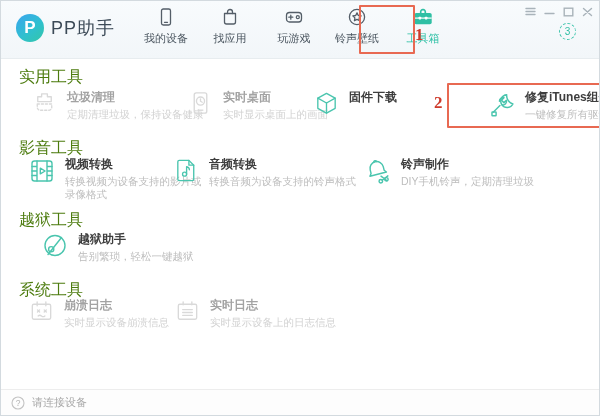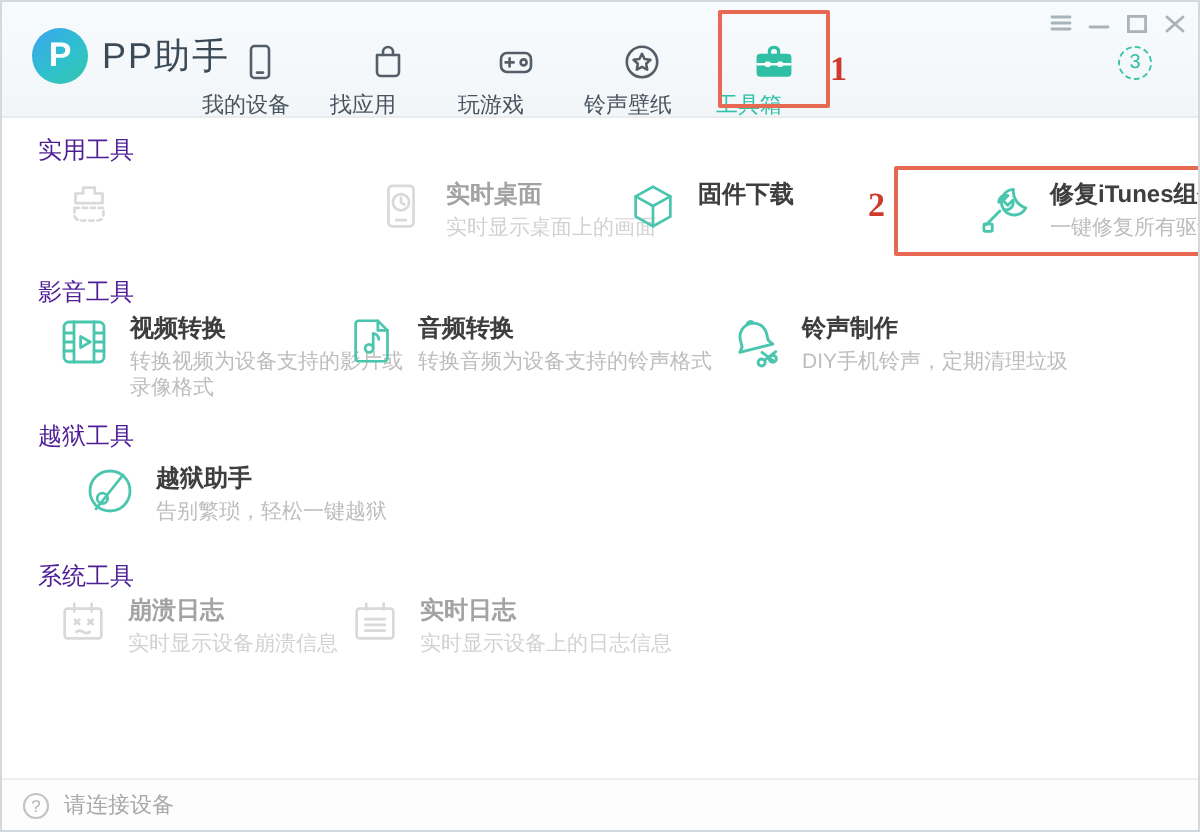--- a/index.html
+++ b/index.html
@@ -3,41 +3,41 @@
 <meta charset="utf-8">
 <style>
   html,body{margin:0;padding:0;background:#eef1f3;font-family:"Liberation Sans","DejaVu Sans",sans-serif;}
   .window{position:relative;width:600px;height:416px;background:#fff;border:1px solid #d3dadf;box-sizing:border-box;overflow:hidden;}
 
   
   .header{position:absolute;left:0;top:0;right:0;height:57px;background:linear-gradient(180deg,#f8fbfd,#f2f6f9);border-bottom:1px solid #e7ecef;}
   .logo{position:absolute;left:15px;top:13px;display:flex;align-items:center;gap:7px;}
   .logo-mark{width:28px;height:28px;border-radius:50%;background:linear-gradient(140deg,#3ba4ef,#2fc0cf 55%,#33c6a8);color:#fff;font-weight:bold;font-size:17px;display:flex;align-items:center;justify-content:center;}
   .logo-text{font-size:18px;color:#3c4a57;letter-spacing:1px;}
-  .tab{position:absolute;top:19px;width:58px;cursor:pointer;}
+  .tab{position:absolute;top:5px;width:58px;text-align:center;cursor:pointer;margin-left:36px;}
   .tab .nav-ic{height:22px;display:flex;align-items:center;justify-content:center;}
   .tab .nav-lb{margin-top:3px;font-size:11px;color:#49545e;white-space:nowrap;}
   .tab.active .nav-lb{color:#2fc0a6;}
   .t1{left:100px}.t2{left:164px}.t3{left:228px}.t4{left:291px}.t5{left:357px}
 
   .win-controls{position:absolute;top:4px;right:5px;display:flex;gap:6px;}
   .wc{width:13px;height:13px;display:flex;align-items:center;justify-content:center;cursor:pointer;}
 
   .badge{position:absolute;left:558px;top:22px;width:15px;height:15px;border:1px dashed #3cc4ab;border-radius:50%;color:#2fbfa4;font-size:10px;line-height:15px;text-align:center;cursor:pointer;}
 
   
   .red-box{position:absolute;border:2px solid #e86952;border-radius:1px;pointer-events:none;}
   .rb1{left:358px;top:4px;width:52px;height:45px;}
   .rb2{left:446px;top:82px;width:150px;height:41px;}
   .red-num{position:absolute;color:#ce3a2b;font-family:"Liberation Serif","DejaVu Serif",serif;font-weight:bold;font-size:17px;}
   .n1{left:414px;top:24px;}
   .n2{left:433px;top:92px;}
 
   
-  .sec-title{position:absolute;left:18px;font-size:12px;color:#4c1d95;}
+  .sec-title{position:absolute;left:18px;font-size:16px;color:#4d7c0f;}
   .st1{top:66px}.st2{top:137px}.st3{top:209px}.st4{top:279px}
   .item{position:absolute;display:flex;gap:9px;cursor:pointer;align-items:flex-start;}
   .item .ic{flex:none;}
   .t{font-size:12px;font-weight:bold;color:#3e3e3e;line-height:14px;white-space:nowrap;}
   .s{font-size:10.5px;color:#bdbdbd;margin-top:4px;line-height:13px;white-space:nowrap;}
   .s.wrap{white-space:normal;width:142px;}
   .item.disabled .t{color:#a3a3a3;}
   .item.disabled .s{color:#d2d2d2;}
 
   
@@ -176,20 +176,24 @@
 
   <div class="item disabled i-junk">
     <span class="ic">
       <svg width="27" height="27" viewBox="0 0 28 28">
           <g class="graystroke">
             <path d="M11 4h6v3h4v5H7V7h4z"></path>
             <path d="M6.5 14.5h15v3.5a3 3 0 0 1-3 3h-9a3 3 0 0 1-3-3z" stroke-dasharray="2.2 2"></path>
           </g>
         </svg>
     </span>
+    <div class="tx">
+      <div class="t">垃圾清理</div>
+      <div class="s">定期清理垃圾，保持设备健康</div>
+    </div>
   </div>
 
   <div class="item disabled i-desktop">
     <span class="ic">
       <svg width="27" height="27" viewBox="0 0 28 28">
           <g class="graystroke">
             <rect x="7.5" y="3" width="13" height="21" rx="2"></rect>
             <circle cx="14" cy="11.5" r="4.2"></circle>
             <path d="M14 9.2v2.5l1.8 1M11.5 20.8h5"></path>
           </g>

